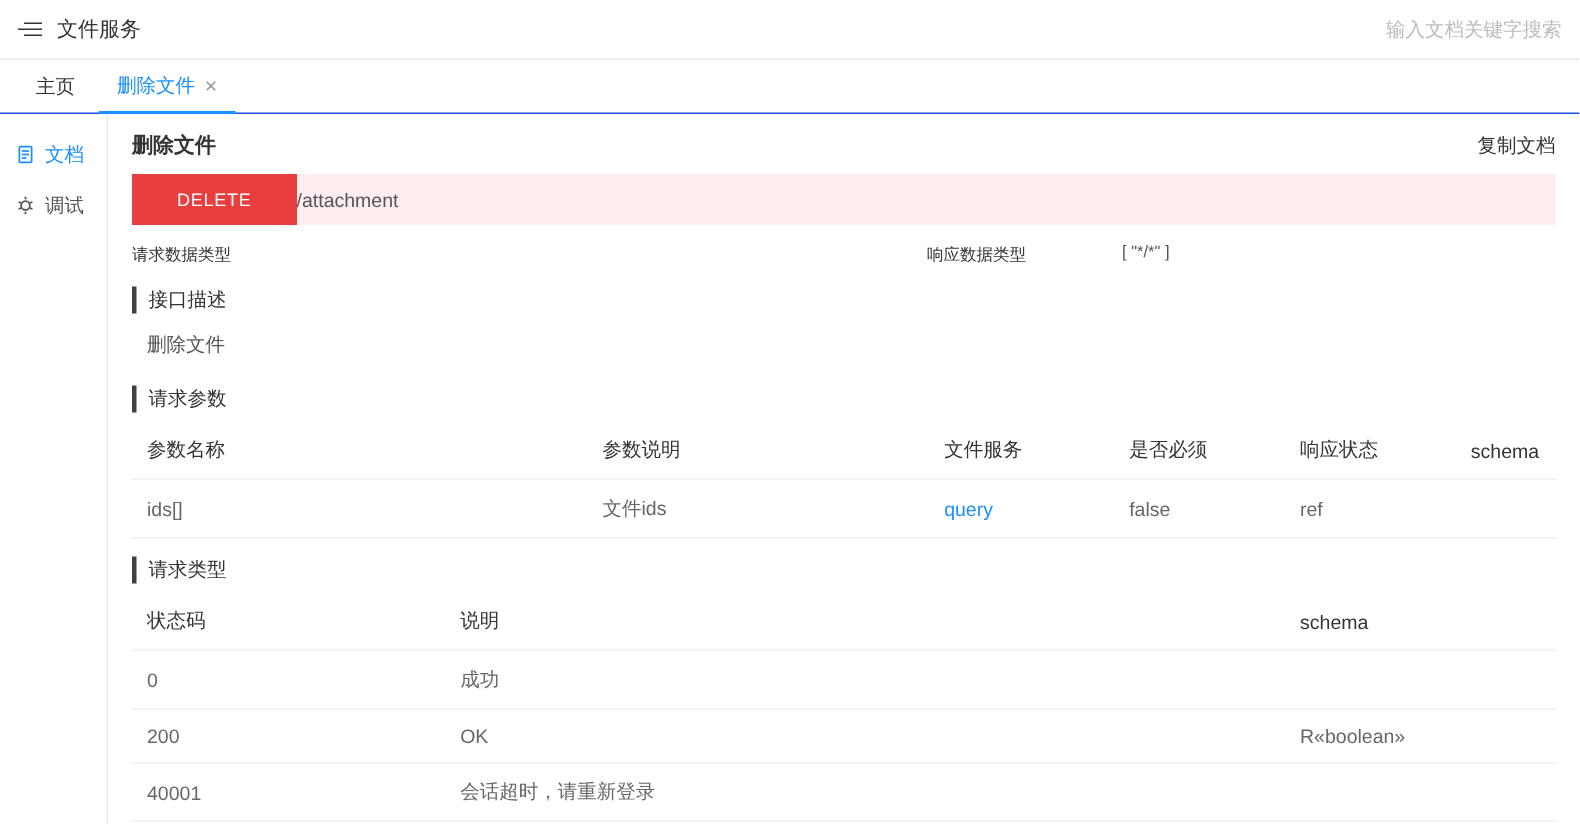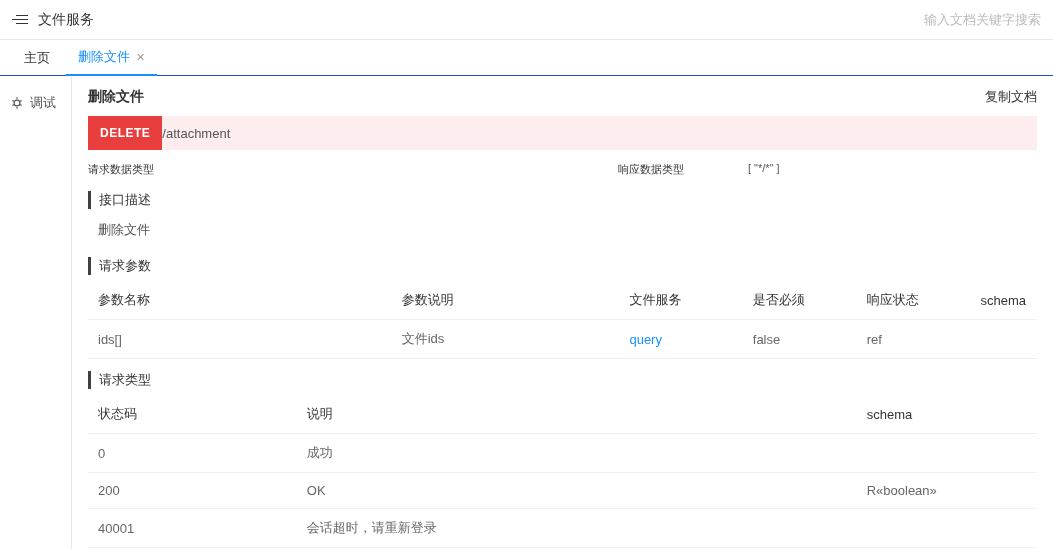--- a/index.html
+++ b/index.html
@@ -26,21 +26,21 @@
     .side-item { display: flex; align-items: center; gap: 6px; padding: 8px 10px; font-size: 13px; cursor: pointer; color: #555; }
     .side-item.active { color: #1890ff; }
     .side-icon { width: 14px; height: 14px; display: inline-flex; align-items: center; justify-content: center; }
 
     .content { flex: 1; padding: 12px 16px 16px 16px; position: relative; }
     .content-header { display: flex; justify-content: space-between; align-items: center; margin-bottom: 10px; }
     .content-title { font-size: 14px; font-weight: 600; }
     .copy-doc { font-size: 13px; color: #333; cursor: pointer; }
 
     .method-bar { background: #fdedef; display: flex; align-items: center; height: 34px; margin-bottom: 12px; }
-    .method-badge { background: #e93e3e; color: #fff; font-weight: 700; font-size: 12px; padding: 0 12px; height: 34px; display: flex; align-items: center; letter-spacing: 0.5px; }
+    .method-badge { background: #e93e3e; color: #fff; font-weight: 400; font-size: 12px; padding: 0 30px; height: 34px; display: flex; align-items: center; letter-spacing: 0.5px; }
     .method-path { color: #555; font-size: 13px; }
 
     .type-row { display: flex; margin-bottom: 14px; font-size: 11px; }
     .type-row .label { width: 530px; }
     .type-row .label2 { width: 130px; }
     .type-row .value { color: #555; }
 
     .section { margin-bottom: 12px; }
     .section-h { border-left: 3px solid #404040; padding-left: 8px; font-size: 13px; font-weight: 500; margin-bottom: 6px; height: 18px; display: flex; align-items: center; }
     .section-body { padding: 6px 10px 6px 10px; font-size: 13px; color: #555; }
@@ -71,20 +71,31 @@
     <span>主页</span>
   </div>
   <div class="tab active">
     <span>删除文件</span>
     <span class="tab-close">✕</span>
   </div>
 </div>
 
 <div class="body-row">
   <div class="sidebar">
+    <div class="side-item active">
+      <span class="side-icon">
+        <svg width="14" height="14" viewBox="0 0 24 24" fill="none" stroke="#1890ff" stroke-width="2">
+            <rect x="5" y="3" width="14" height="18" rx="1"></rect>
+            <line x1="8" y1="8" x2="16" y2="8"></line>
+            <line x1="8" y1="12" x2="16" y2="12"></line>
+            <line x1="8" y1="16" x2="13" y2="16"></line>
+          </svg>
+      </span>
+      <span>文档</span>
+    </div>
     <div class="side-item">
       <span class="side-icon">
         <svg width="14" height="14" viewBox="0 0 24 24" fill="none" stroke="#555" stroke-width="2">
             <circle cx="12" cy="12" r="5"></circle>
             <line x1="12" y1="2" x2="12" y2="5"></line>
             <line x1="4" y1="8" x2="7" y2="9"></line>
             <line x1="20" y1="8" x2="17" y2="9"></line>
             <line x1="4" y1="16" x2="7" y2="15"></line>
             <line x1="20" y1="16" x2="17" y2="15"></line>
             <line x1="12" y1="19" x2="12" y2="22"></line>

